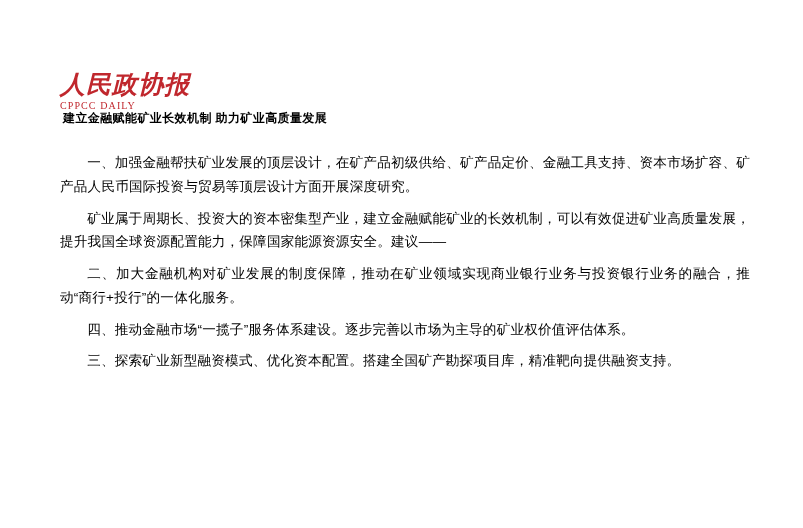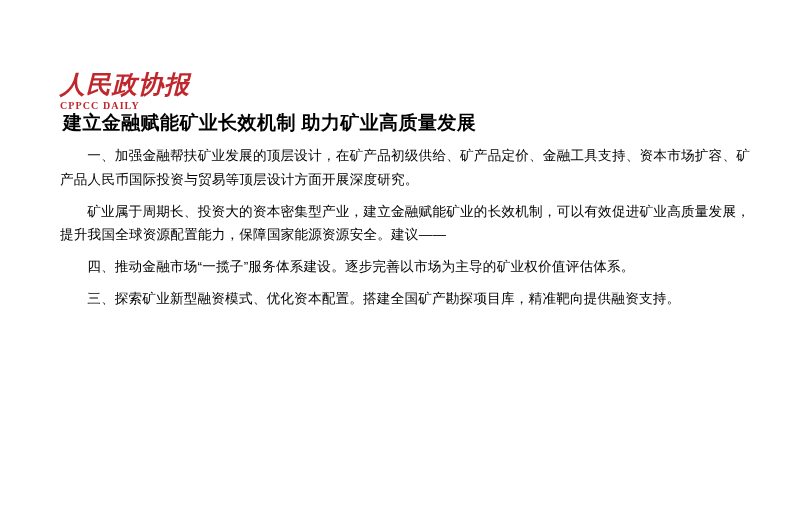--- a/index.html
+++ b/index.html
@@ -33,21 +33,21 @@
     font-weight: bold;
     font-style: italic;
     color: #c0272d;
     letter-spacing: 1px;
     line-height: 1.05;
     white-space: nowrap;
   }
   .masthead-sub {
     font-family: "Liberation Serif", serif;
     font-size: 10px;
-    font-weight: bold;
+    font-weight: normal;
     color: #c0272d;
     letter-spacing: 1.1px;
     margin-top: 2px;
     white-space: nowrap;
   }
   .content {
     position: absolute;
     left: 60px;
     top: 110px;
     width: 690px;
@@ -68,23 +68,23 @@
   .squares i {
     display: block;
     width: 11px;
     height: 11px;
     background: #000;
   }
   .byline-text {
     letter-spacing: 0.5px;
   }
   .headline {
-    font-size: 19px;
+    font-size: 12px;
     font-weight: bold;
-    margin-bottom: 8px;
+    margin-bottom: 24px;
     margin-left: 3px;
     letter-spacing: 0.4px;
   }
   p.para {
     font-size: 13.6px;
     line-height: 1.75;
     margin: 0 0 8px 0;
     text-indent: 2em;
     text-align: justify;
     letter-spacing: 0.2px;
@@ -100,17 +100,18 @@
     <div class="masthead-sub">CPPCC DAILY</div>
   </div>
 
   <div class="content">
 
 
     <div class="headline">建立金融赋能矿业长效机制 助力矿业高质量发展</div>
 
     <p class="para">一、加强金融帮扶矿业发展的顶层设计，在矿产品初级供给、矿产品定价、金融工具支持、资本市场扩容、矿产品人民币国际投资与贸易等顶层设计方面开展深度研究。</p>
     <p class="para">矿业属于周期长、投资大的资本密集型产业，建立金融赋能矿业的长效机制，可以有效促进矿业高质量发展，提升我国全球资源配置能力，保障国家能源资源安全。建议——</p>
+    <p class="para">二、加大金融机构对矿业发展的制度保障，推动在矿业领域实现商业银行业务与投资银行业务的融合，推动“商行+投行”的一体化服务。</p>
     <p class="para">四、推动金融市场“一揽子”服务体系建设。逐步完善以市场为主导的矿业权价值评估体系。</p>
     <p class="para">三、探索矿业新型融资模式、优化资本配置。搭建全国矿产勘探项目库，精准靶向提供融资支持。</p>
 
   </div>
 </div>
 
 </body></html>

